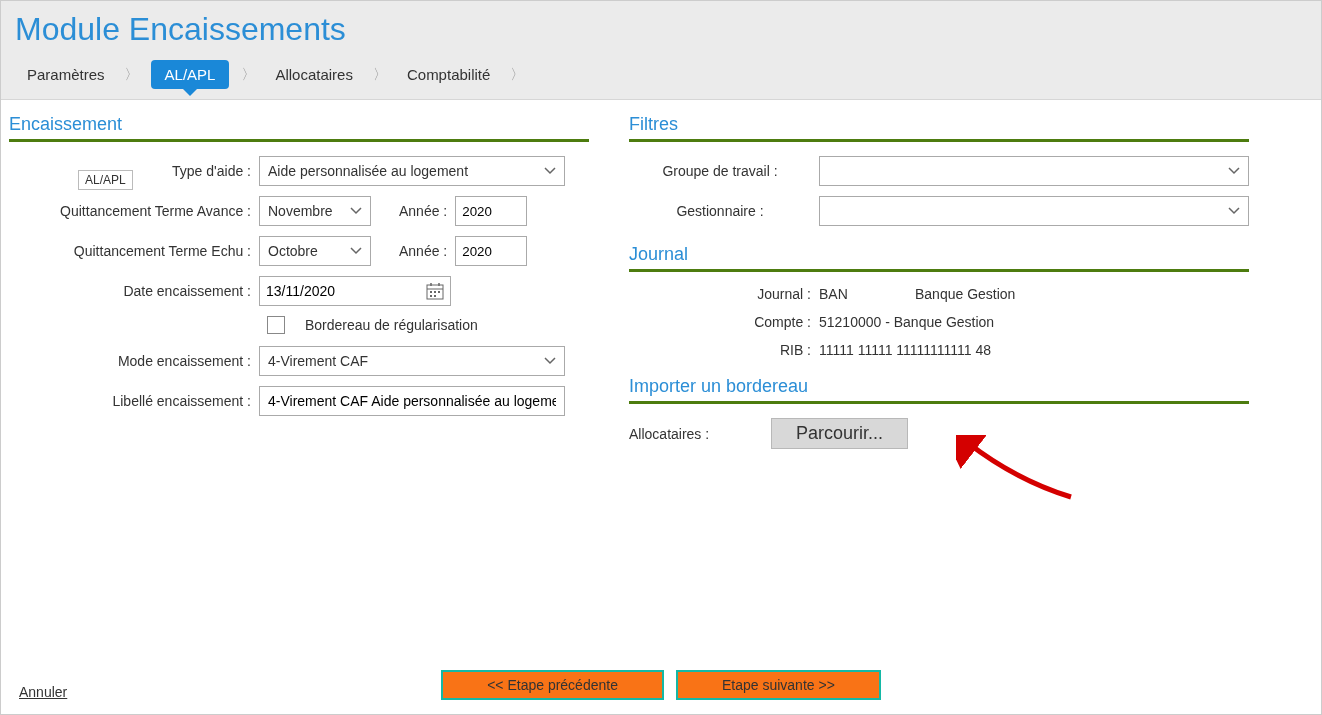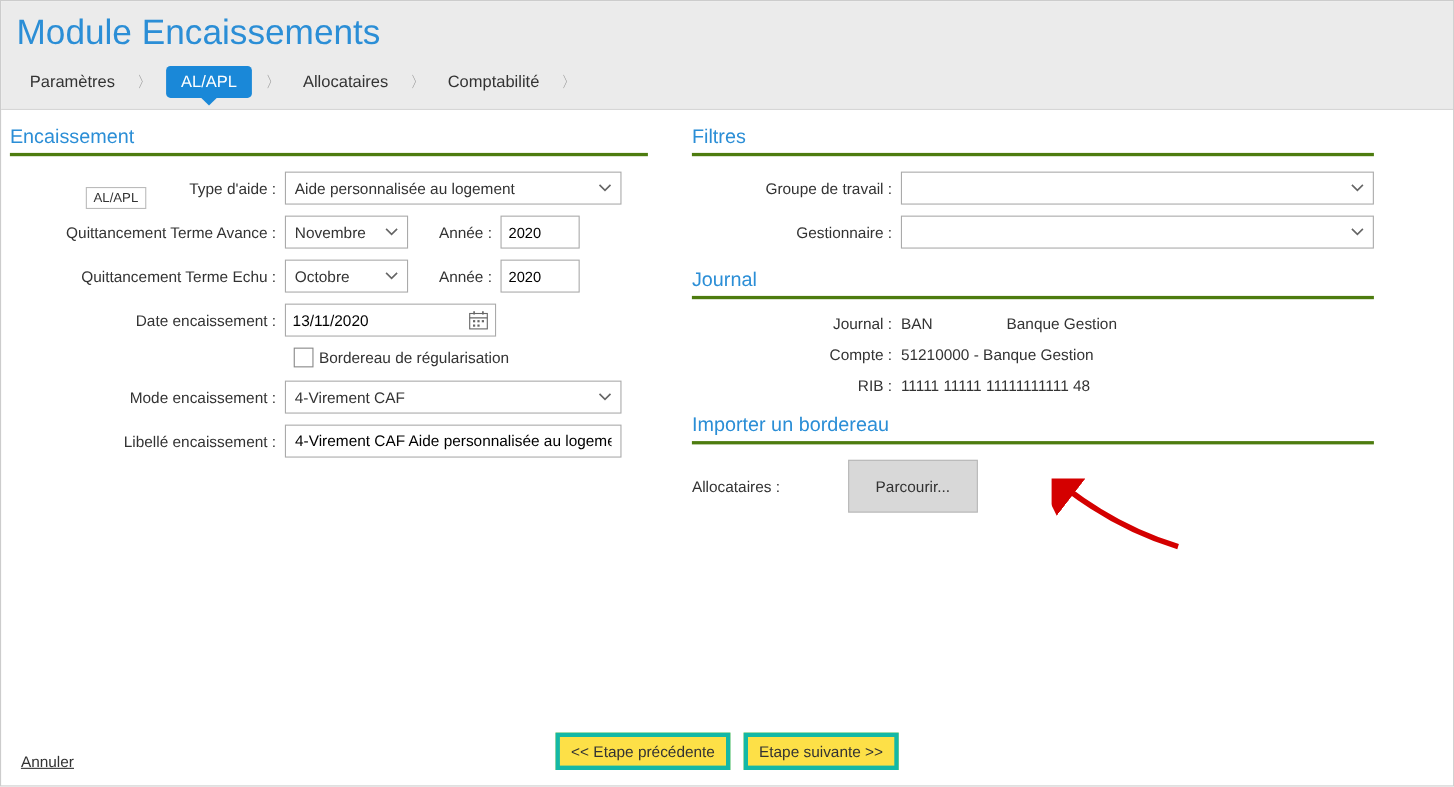--- a/index.html
+++ b/index.html
@@ -94,21 +94,21 @@
     min-height: 30px;
   }
   .col-left .form-row .lbl {
     width: 250px;
     text-align: right;
     padding-right: 8px;
     color: #333;
   }
   .col-right .form-row .lbl {
     width: 190px;
-    text-align: right;
+    text-align: center;
     padding-right: 8px;
     color: #333;
   }
   .form-row .lbl-short {
     padding: 0 8px;
     color: #333;
   }
   .select-box {
     border: 1px solid #aaa;
     height: 30px;
@@ -145,21 +145,21 @@
   }
   .cal-icon {
     width: 18px; height: 18px;
     display: inline-block;
   }
   .checkbox-row {
     display: flex;
     align-items: center;
     margin-left: 258px;
     margin-bottom: 12px;
-    gap: 5px;
+    gap: 20px;
   }
   .checkbox-row .chk {
     width: 18px; height: 18px;
     border: 1px solid #888;
     background: #fff;
   }
   .input-text {
     height: 30px;
     border: 1px solid #aaa;
     padding: 0 8px;
@@ -186,45 +186,45 @@
   .journal-row .lbl {
     width: 190px;
     text-align: right;
     padding-right: 8px;
   }
   .journal-row .val { color: #333; }
   .journal-row .val-code { width: 96px; display:inline-block; }
   .browse-btn {
     background: #d8d8d8;
     border: 1px solid #b8b8b8;
-    padding: 15px 24px;
-    cursor: pointer;
-    font-size: 14px;
+    padding: 4px 24px;
+    cursor: pointer;
+    font-size: 18px;
     color: #333;
     margin-left: 12px;
   }
   .footer {
     display: flex;
     align-items: center;
     padding: 10px 18px 14px 18px;
     justify-content: center;
     position: relative;
   }
   .footer .cancel-link {
     position: absolute;
     left: 18px;
     bottom: 14px;
     color: #333;
     text-decoration: underline;
     cursor: pointer;
   }
   .nav-btn {
-    background: #fde047;
-    border: 4px solid #14b8a6;
-    padding: 5px 10px;
+    background: #f97316;
+    border: 2px solid #14b8a6;
+    padding: 5px 44px;
     cursor: pointer;
     font-size: 14px;
     margin: 0 6px;
     color: #333;
   }
   
   .arrow-anno {
     position: absolute;
     top: 335px;
     left: 955px;

